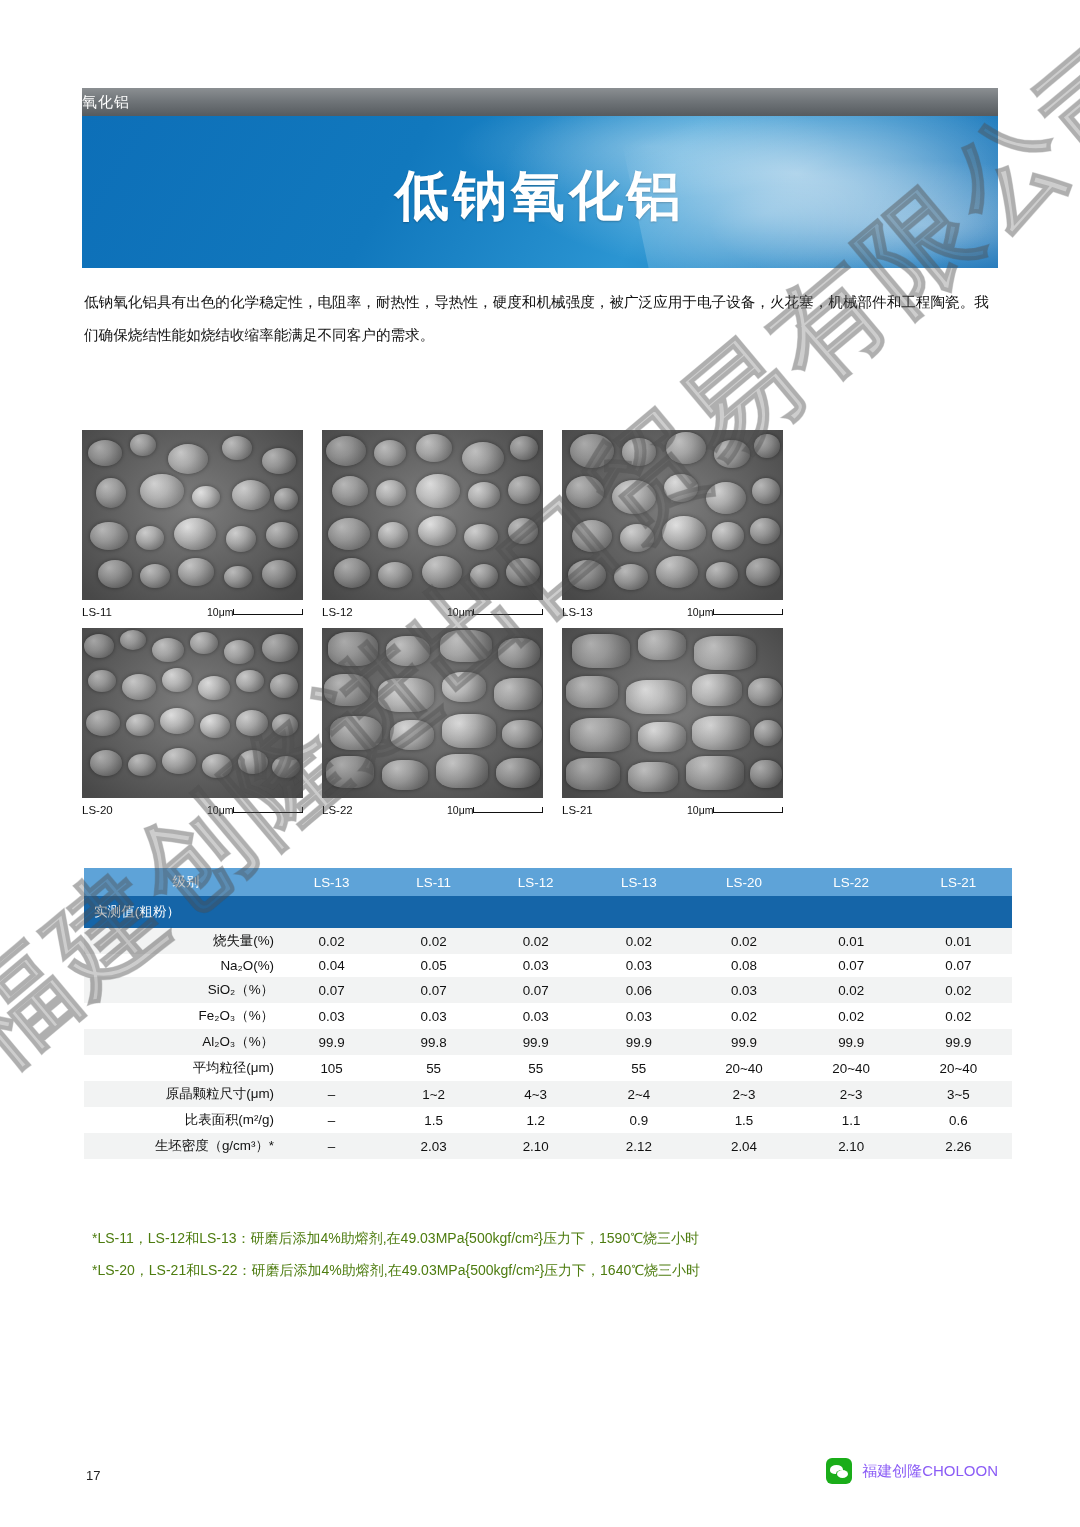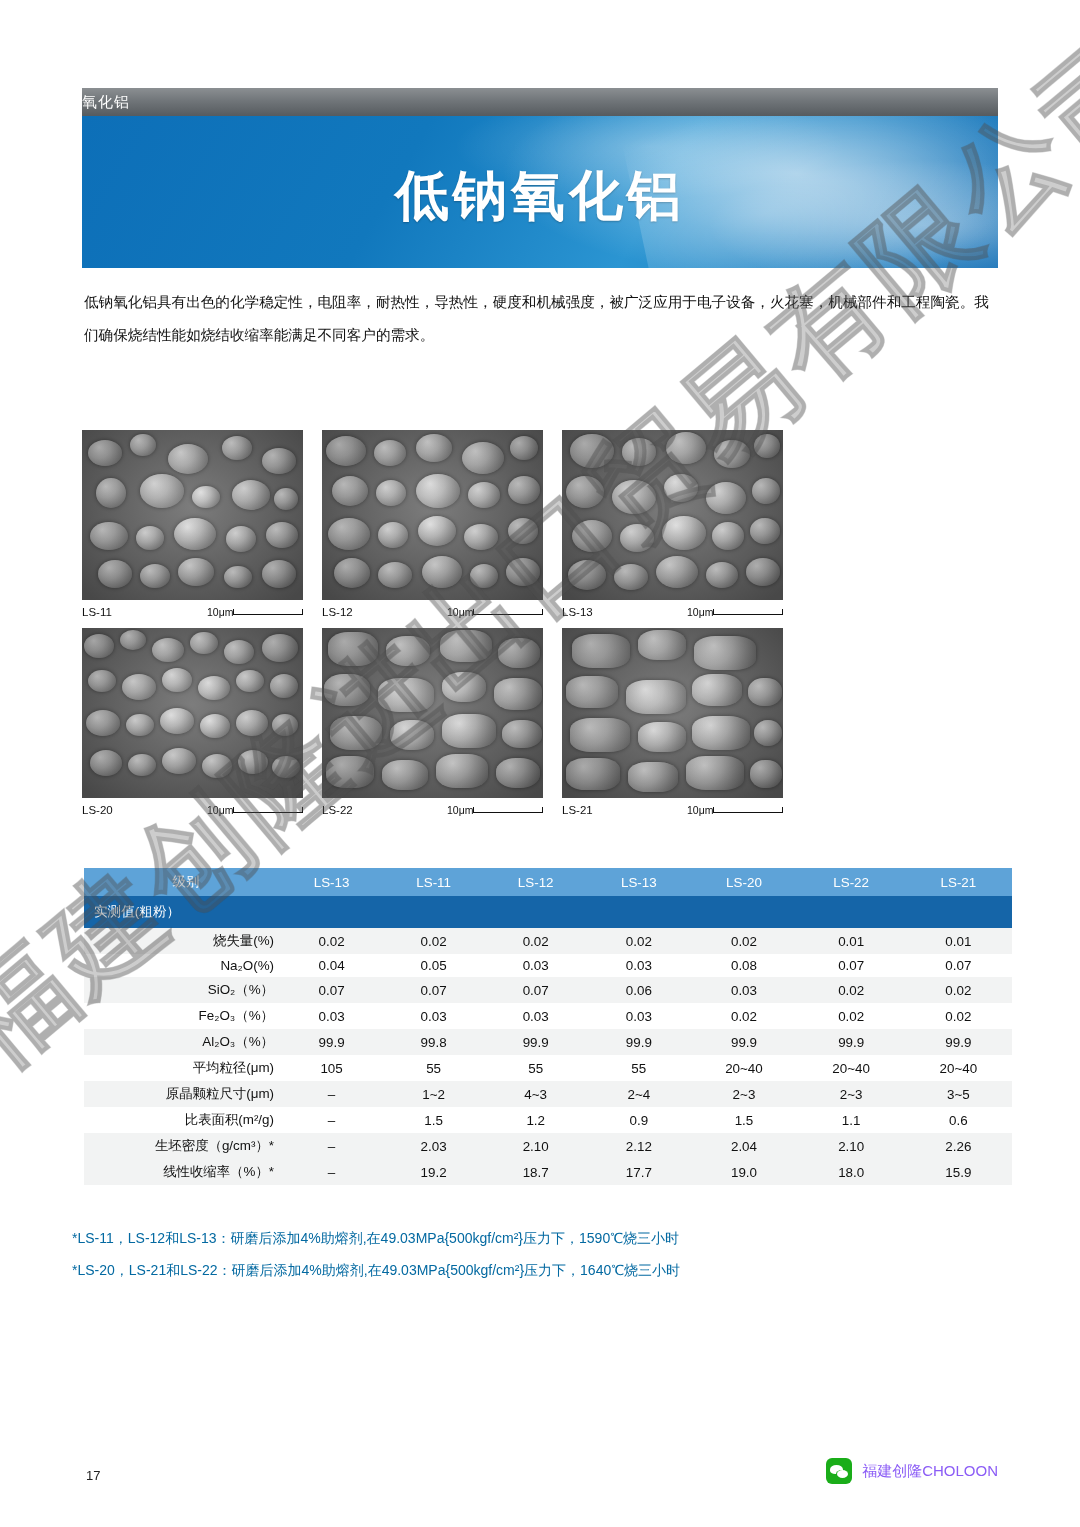--- a/index.html
+++ b/index.html
@@ -114,22 +114,22 @@
   table.spec thead.hdr th.first { text-align: center; padding-left: 14px; width: 196px; }
   table.spec tbody td {
     padding: 4px 6px; text-align: center; color: #111;
   }
   table.spec tbody td.first { text-align: right; padding-left: 14px; }
   table.spec tbody tr.odd td { background: #f2f3f3; }
   table.spec tbody tr.even td { background: #ffffff; }
 
   
   .notes {
-    position: absolute; left: 72px; top: 1222px; width: 920px;
-    font-size: 14px; line-height: 32px; color: #0369a1;
+    position: absolute; left: 92px; top: 1222px; width: 920px;
+    font-size: 14px; line-height: 32px; color: #4d7c0f;
   }
 
   
   .page-num {
     position: absolute; left: 86px; top: 1468px;
     font-size: 13px; color: #222;
   }
   .footer-badge {
     position: absolute; right: 82px; top: 1458px;
     display: flex; align-items: center; gap: 10px;
@@ -494,30 +494,20 @@
         <tr class="odd">
           <td class="first">生坯密度（g/cm³）*</td>
           <td>–</td>
           <td>2.03</td>
           <td>2.10</td>
           <td>2.12</td>
           <td>2.04</td>
           <td>2.10</td>
           <td>2.26</td>
         </tr>
-        <tr class="odd">
-          <td class="first">线性收缩率（%）*</td>
-          <td>–</td>
-          <td>19.2</td>
-          <td>18.7</td>
-          <td>17.7</td>
-          <td>19.0</td>
-          <td>18.0</td>
-          <td>15.9</td>
-        </tr>
       </tbody>
     </table>
   </div>
 
   <div class="notes">
     <div>*LS-11，LS-12和LS-13：研磨后添加4%助熔剂,在49.03MPa{500kgf/cm²}压力下，1590℃烧三小时</div>
     <div>*LS-20，LS-21和LS-22：研磨后添加4%助熔剂,在49.03MPa{500kgf/cm²}压力下，1640℃烧三小时</div>
   </div>
 
   <div class="watermark">

